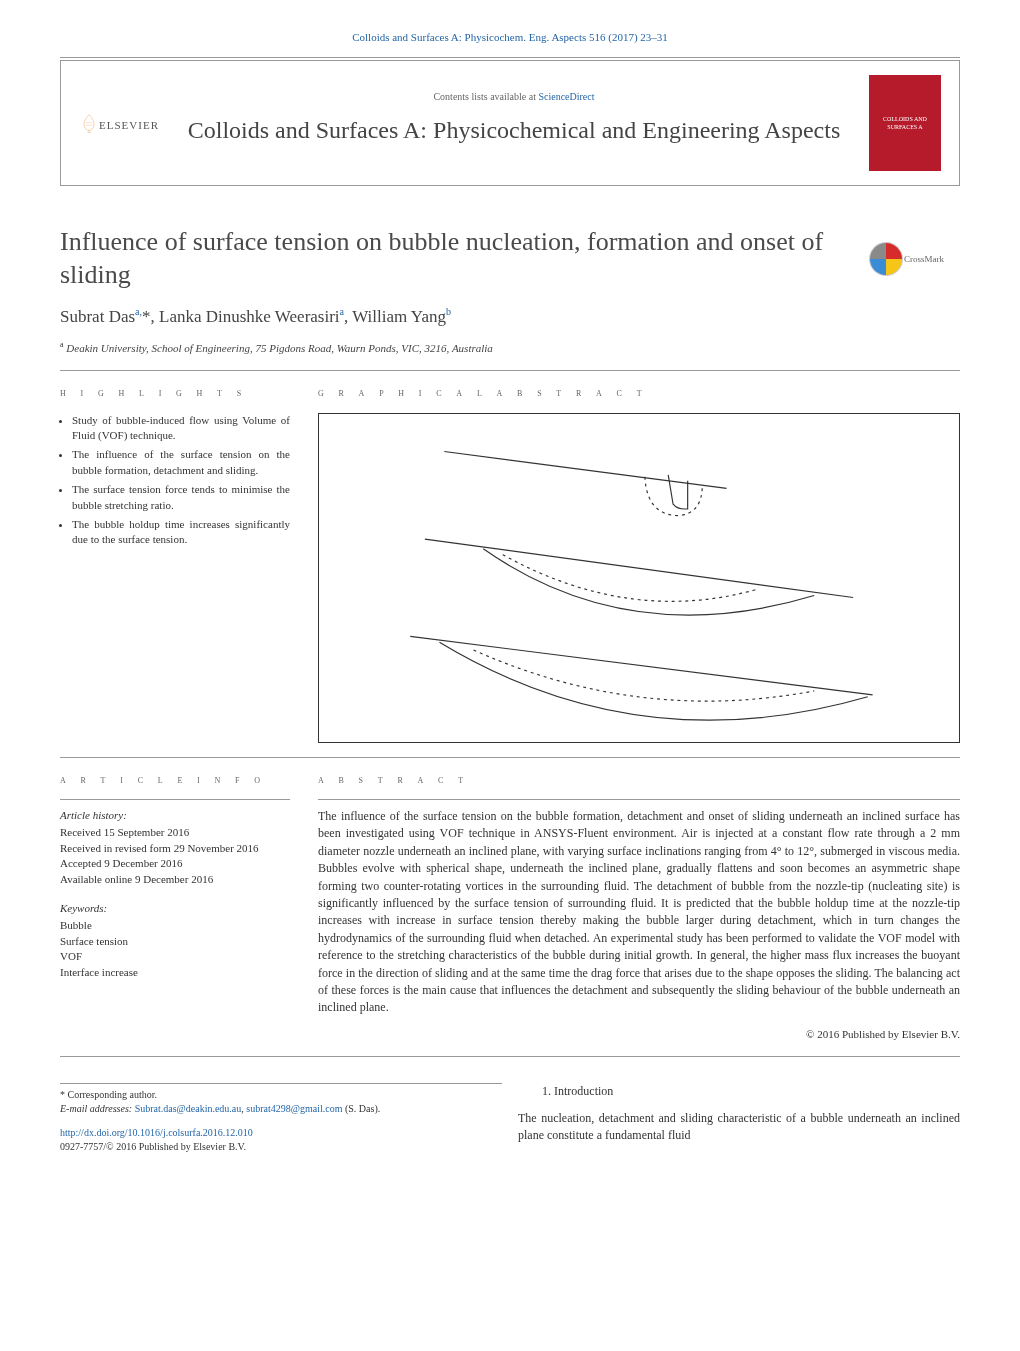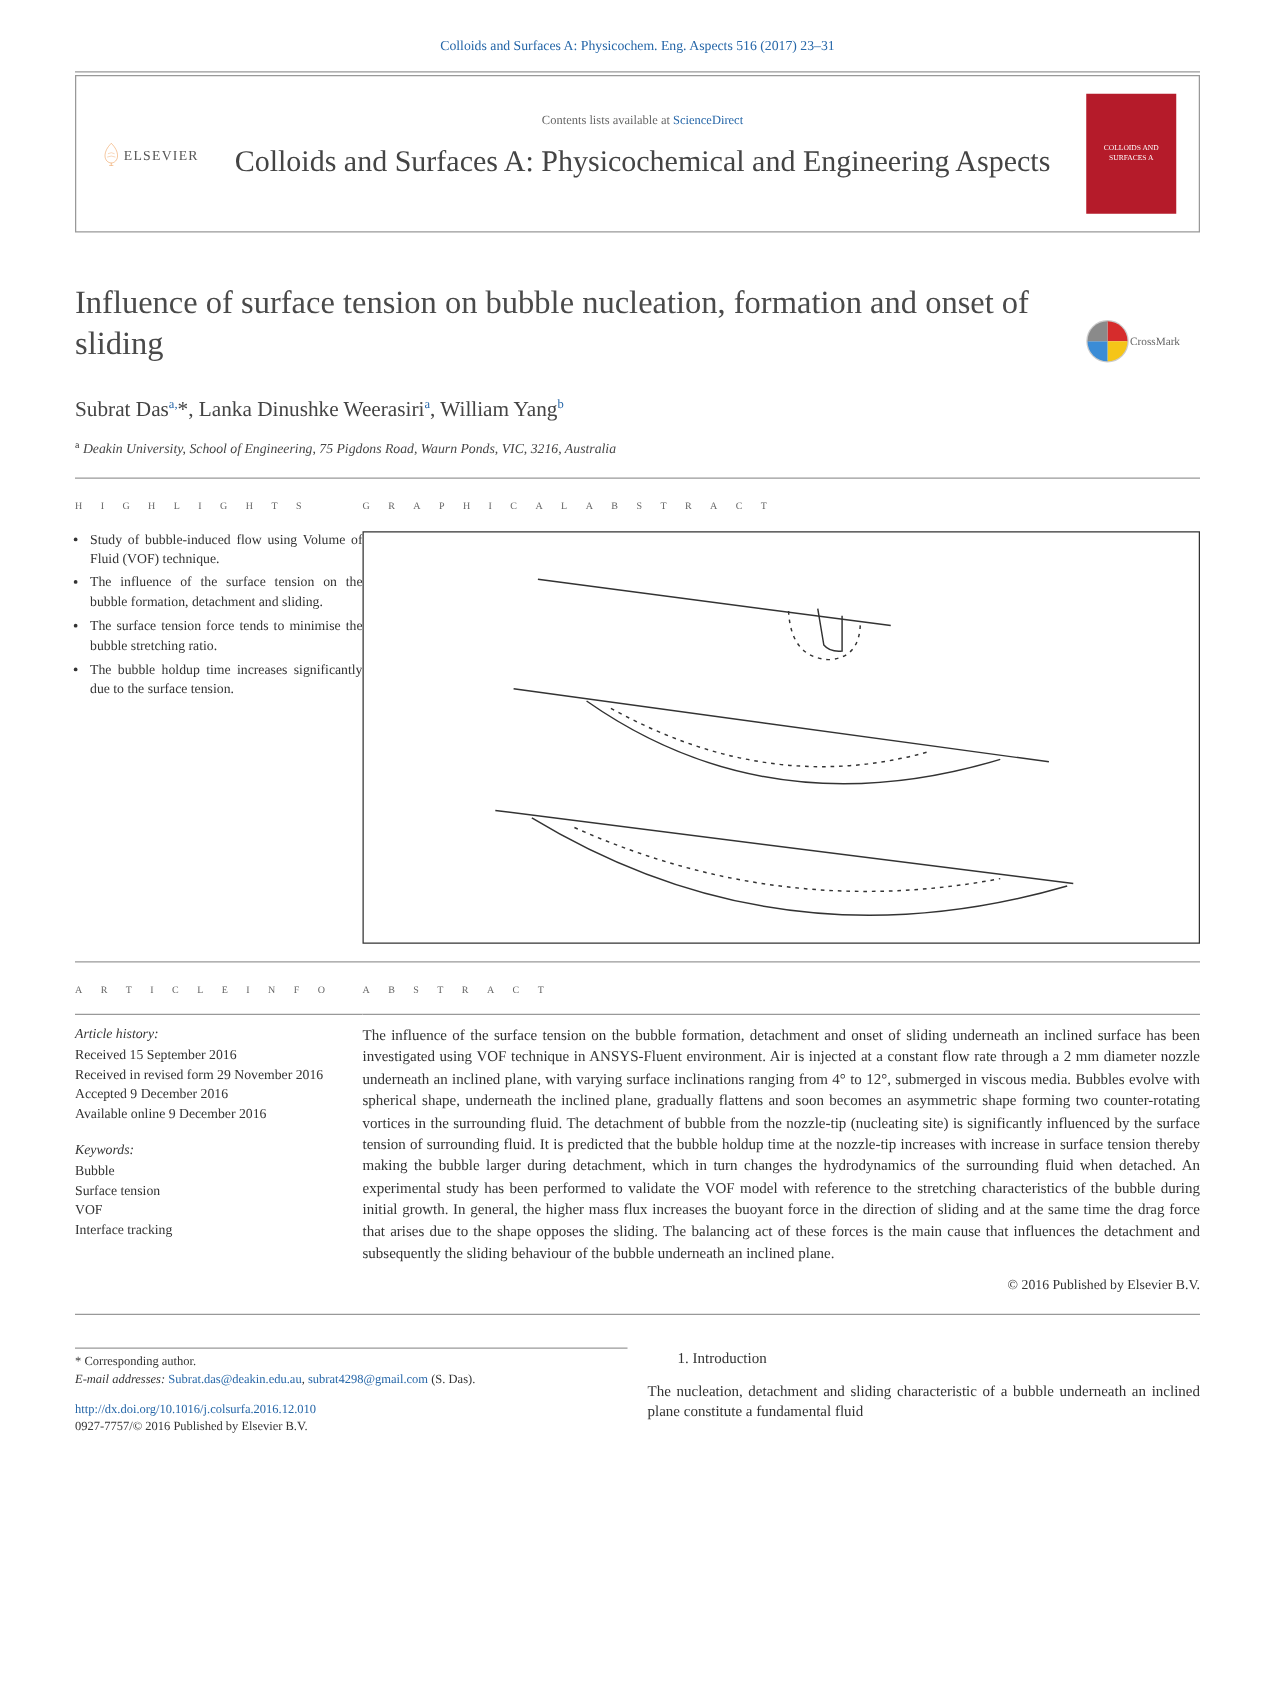--- a/index.html
+++ b/index.html
@@ -79,22 +79,22 @@
   background: #b51b2a;
   display: flex;
   align-items: center;
   justify-content: center;
   font-size: 6px;
   color: #fff;
   text-align: center;
 }
 .title-row {
   display: flex;
-  align-items: flex-end;
-  margin-bottom: 25px;
+  align-items: center;
+  margin-bottom: 14px;
 }
 .title {
   font-size: 26px;
   font-family: Charter, Georgia, serif;
   color: #4a4a4a;
   flex: 1;
   line-height: 1.25;
   font-weight: normal;
 }
 .crossmark {
@@ -119,20 +119,21 @@
   color: #444;
   margin-bottom: 2px;
 }
 .affil sup { color: #333; font-size: 8px; font-style: normal; }
 .thin-rule {
   border-top: 1px solid #999;
   margin: 14px 0;
 }
 .two-col {
   display: flex;
+  gap: 28px;
 }
 .left-col { width: 230px; flex-shrink: 0; }
 .right-col { flex: 1; }
 .section-label {
   font-size: 11px;
   letter-spacing: 6px;
   color: #666;
   text-transform: lowercase;
   font-variant: small-caps;
   margin-bottom: 12px;
@@ -272,21 +273,21 @@
         <div class="line">Received 15 September 2016</div>
         <div class="line">Received in revised form 29 November 2016</div>
         <div class="line">Accepted 9 December 2016</div>
         <div class="line">Available online 9 December 2016</div>
         <div class="keywords">
           <div class="info-head">Keywords:</div>
           <div id="keywords-list">
               <div class="line">Bubble</div>
               <div class="line">Surface tension</div>
               <div class="line">VOF</div>
-              <div class="line">Interface tracking</div>
+              <div class="line">Interface increase</div>
             </div>
         </div>
       </div>
     </div>
     <div class="right-col">
       <div class="section-label">a b s t r a c t</div>
       <div style="border-top:1px solid #999; margin-bottom:8px;"></div>
       <div class="abstract">The influence of the surface tension on the bubble formation, detachment and onset of sliding underneath an inclined surface has been investigated using VOF technique in ANSYS-Fluent environment. Air is injected at a constant flow rate through a 2 mm diameter nozzle underneath an inclined plane, with varying surface inclinations ranging from 4° to 12°, submerged in viscous media. Bubbles evolve with spherical shape, underneath the inclined plane, gradually flattens and soon becomes an asymmetric shape forming two counter-rotating vortices in the surrounding fluid. The detachment of bubble from the nozzle-tip (nucleating site) is significantly influenced by the surface tension of surrounding fluid. It is predicted that the bubble holdup time at the nozzle-tip increases with increase in surface tension thereby making the bubble larger during detachment, which in turn changes the hydrodynamics of the surrounding fluid when detached. An experimental study has been performed to validate the VOF model with reference to the stretching characteristics of the bubble during initial growth. In general, the higher mass flux increases the buoyant force in the direction of sliding and at the same time the drag force that arises due to the shape opposes the sliding. The balancing act of these forces is the main cause that influences the detachment and subsequently the sliding behaviour of the bubble underneath an inclined plane.</div>
       <div class="copyright">© 2016 Published by Elsevier B.V.</div>
     </div>

